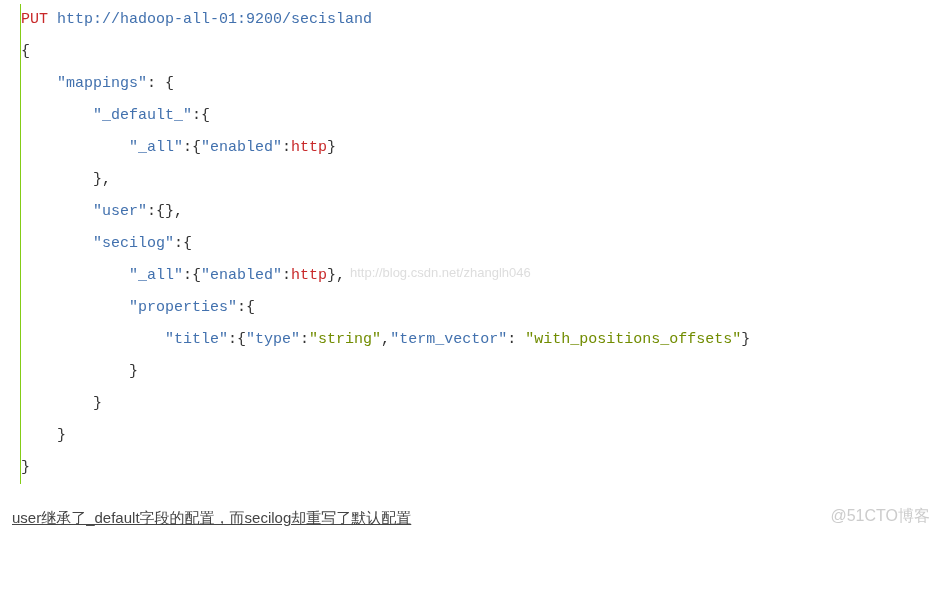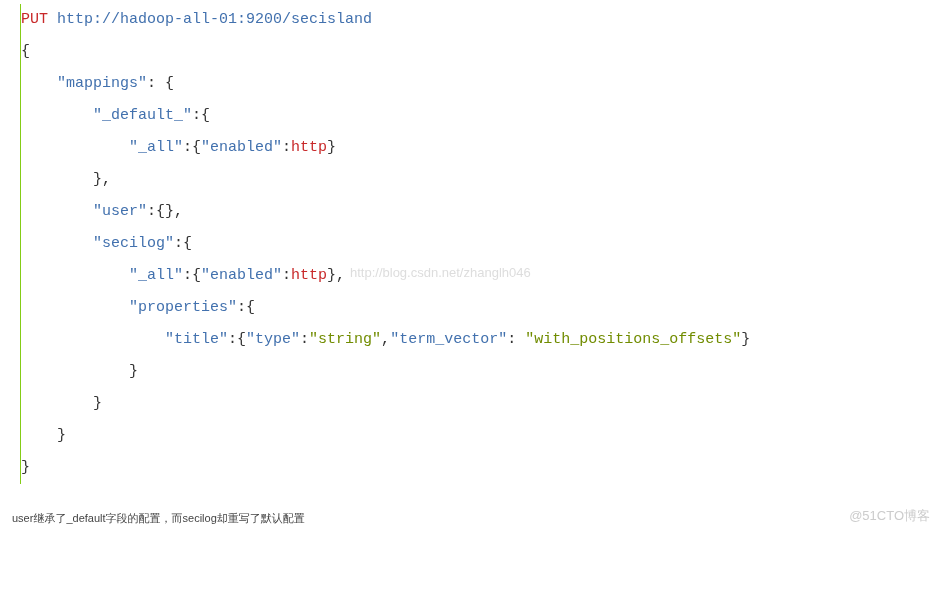--- a/index.html
+++ b/index.html
@@ -37,30 +37,31 @@
       font-family: Arial, sans-serif;
       pointer-events: none;
       z-index: 0;
     }
     .content-line {
       position: relative;
       z-index: 1;
     }
     .description {
       font-family: "Microsoft YaHei", "PingFang SC", Arial, sans-serif;
-      font-size: 11px;
+      font-size: 15px;
       color: #444;
       padding: 18px 0 0 12px;
+      text-decoration: underline;
     }
     .watermark2 {
       position: absolute;
       bottom: 2px;
       right: 14px;
       color: #ccc;
-      font-size: 13px;
+      font-size: 16px;
       font-family: "Microsoft YaHei", Arial, sans-serif;
       pointer-events: none;
     }
   </style>
 </head>
 <body>
 
 <div class="code-block">
   <div class="watermark1">http://blog.csdn.net/zhanglh046</div>
 

